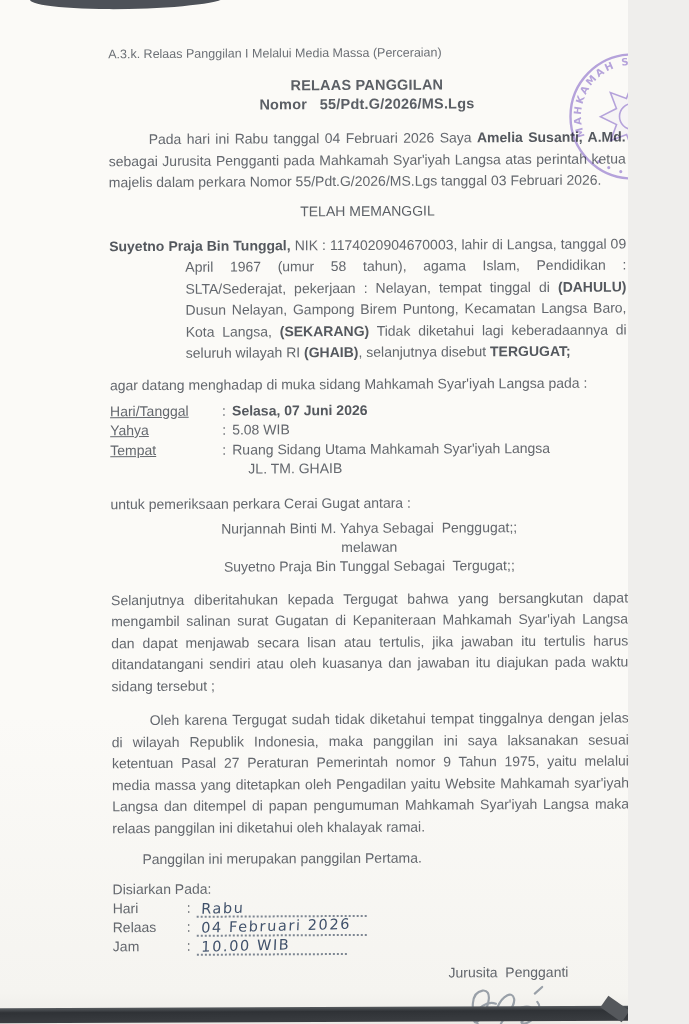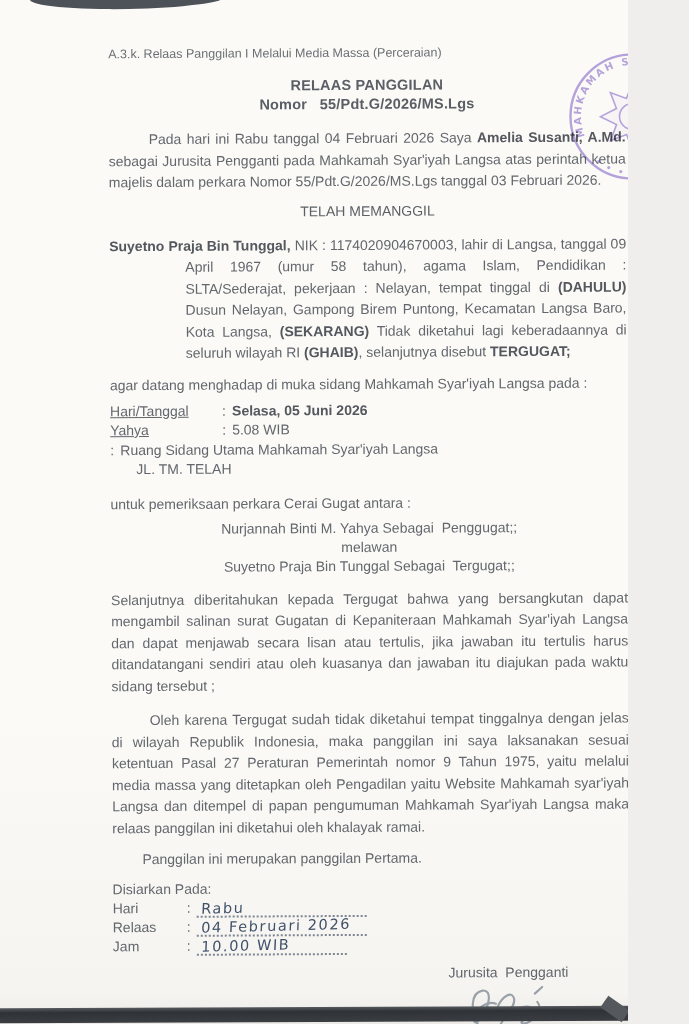--- a/index.html
+++ b/index.html
@@ -88,31 +88,32 @@
     <p class="h-center">TELAH MEMANGGIL</p>
 
     <p class="p-just hang"><b>Suyetno Praja Bin Tunggal,</b><span> NIK : 1174020904670003, lahir di Langsa, tanggal 09 April 1967 (umur 58 tahun), agama Islam, Pendidikan : SLTA/Sederajat, pekerjaan : Nelayan, tempat tinggal di </span><b>(DAHULU)</b><span> Dusun Nelayan, Gampong Birem Puntong, Kecamatan Langsa Baro, Kota Langsa, </span><b>(SEKARANG)</b><span> Tidak diketahui lagi keberadaannya di seluruh wilayah RI </span><b>(GHAIB)</b><span>, selanjutnya disebut </span><b>TERGUGAT;</b></p>
 
     <p class="summon-line">agar datang menghadap di muka sidang Mahkamah Syar'iyah Langsa pada :</p>
 
     <div class="schedule">
       <div class="s-row">
         <span class="s-label">Hari/Tanggal</span>
         <span class="s-colon">:</span>
-        <b>Selasa, 05 Juni 2026</b>
+        <b>Selasa, 07 Juni 2026</b>
       </div>
       <div class="s-row">
         <span class="s-label">Yahya</span>
         <span class="s-colon">:</span>
         <span>5.08 WIB</span>
       </div>
       <div class="s-row">
+        <span class="s-label">Tempat</span>
         <span class="s-colon">:</span>
         <span><span>Ruang Sidang Utama Mahkamah Syar'iyah Langsa</span><br>
-          <span class="s-val2">JL. TM. TELAH</span>
+          <span class="s-val2">JL. TM. GHAIB</span>
         </span>
       </div>
     </div>
 
     <p class="case-line">untuk pemeriksaan perkara Cerai Gugat antara :</p>
 
     <div class="parties">
       <div class="pre">Nurjannah Binti M. Yahya Sebagai  Penggugat;;</div>
       <div>melawan</div>
       <div class="pre">Suyetno Praja Bin Tunggal Sebagai  Tergugat;;</div>

